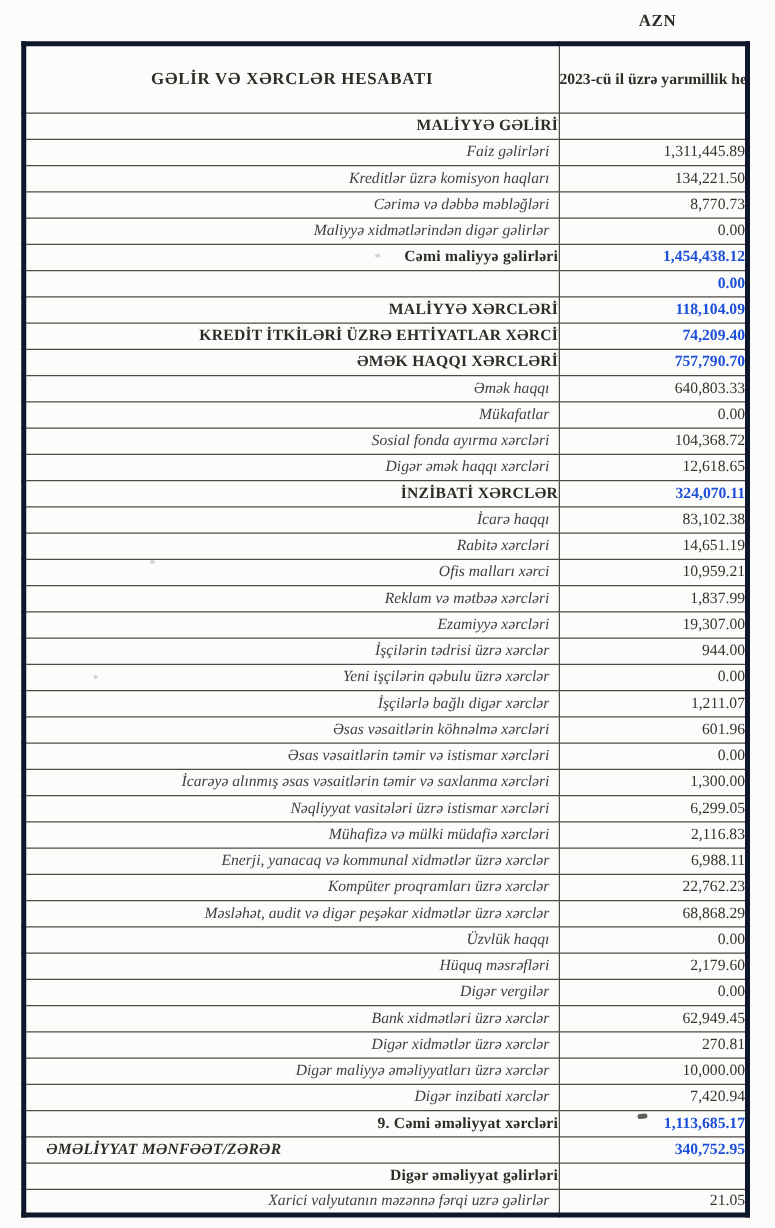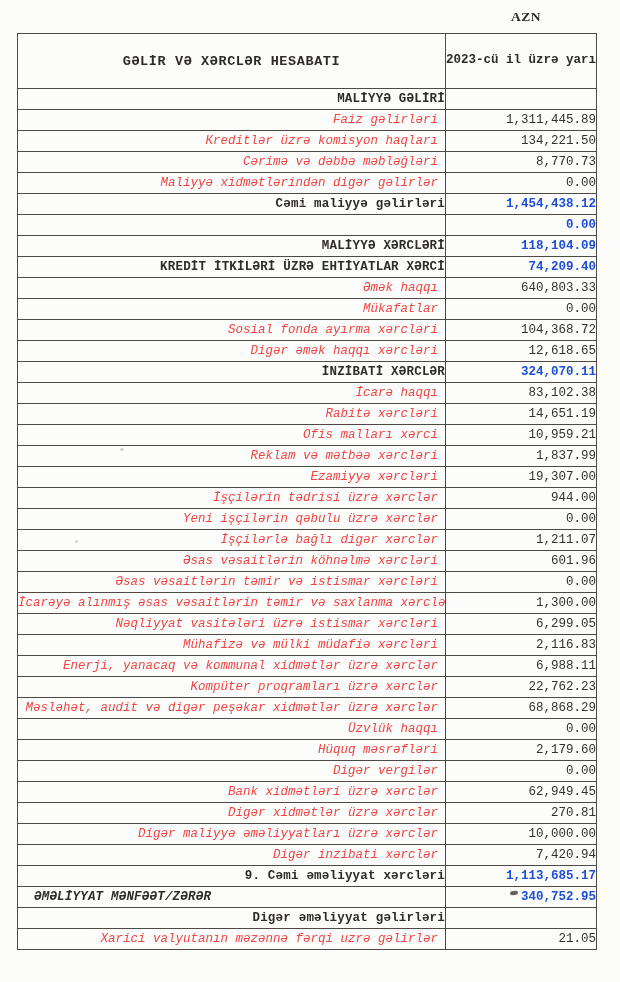--- a/index.html
+++ b/index.html
@@ -31,22 +31,21 @@
   }
   .report-wrap {
     position: absolute;
     top: 33px;
     left: 17px;
   }
   table.report {
     border-collapse: collapse;
     table-layout: fixed;
     width: 579px;
-    border: 1px solid #0f172a;
-    font-family: Liberation Mono, monospace;
+    border: 4px solid #0f172a;
   }
   table.report td, table.report th {
     border: 1px solid #4d4a46;
     padding: 0;
     vertical-align: middle;
     overflow: hidden;
     white-space: nowrap;
   }
   tr.hdr { height: 55px; }
   th.hdr-title {
@@ -62,21 +61,21 @@
     text-align: center;
     white-space: normal;
     padding: 0 12px;
   }
   tbody tr { height: 21px; }
   td.label { font-size: 12.5px; }
   td.label.d {
     font-style: italic;
     text-align: right;
     padding-right: 7px;
-    color: #ef4444;
+    color: #404040;
     margin-top: 10px;
   }
   td.label.s {
     font-weight: bold;
     text-align: right;
     padding-left: 4px;
     letter-spacing: 0.2px;
   }
   td.label.si {
     font-weight: bold;
@@ -155,20 +154,24 @@
           </tr>
           <tr>
             <td class="label s">MALİYYƏ XƏRCLƏRİ</td>
             <td class="value b">118,104.09</td>
           </tr>
           <tr>
             <td class="label s">KREDİT İTKİLƏRİ ÜZRƏ EHTİYATLAR XƏRCİ</td>
             <td class="value b">74,209.40</td>
           </tr>
           <tr>
+            <td class="label s">ƏMƏK HAQQI XƏRCLƏRİ</td>
+            <td class="value b">757,790.70</td>
+          </tr>
+          <tr>
             <td class="label d">Əmək haqqı</td>
             <td class="value">640,803.33</td>
           </tr>
           <tr>
             <td class="label d">Mükafatlar</td>
             <td class="value">0.00</td>
           </tr>
           <tr>
             <td class="label d">Sosial fonda ayırma xərcləri</td>
             <td class="value">104,368.72</td>

